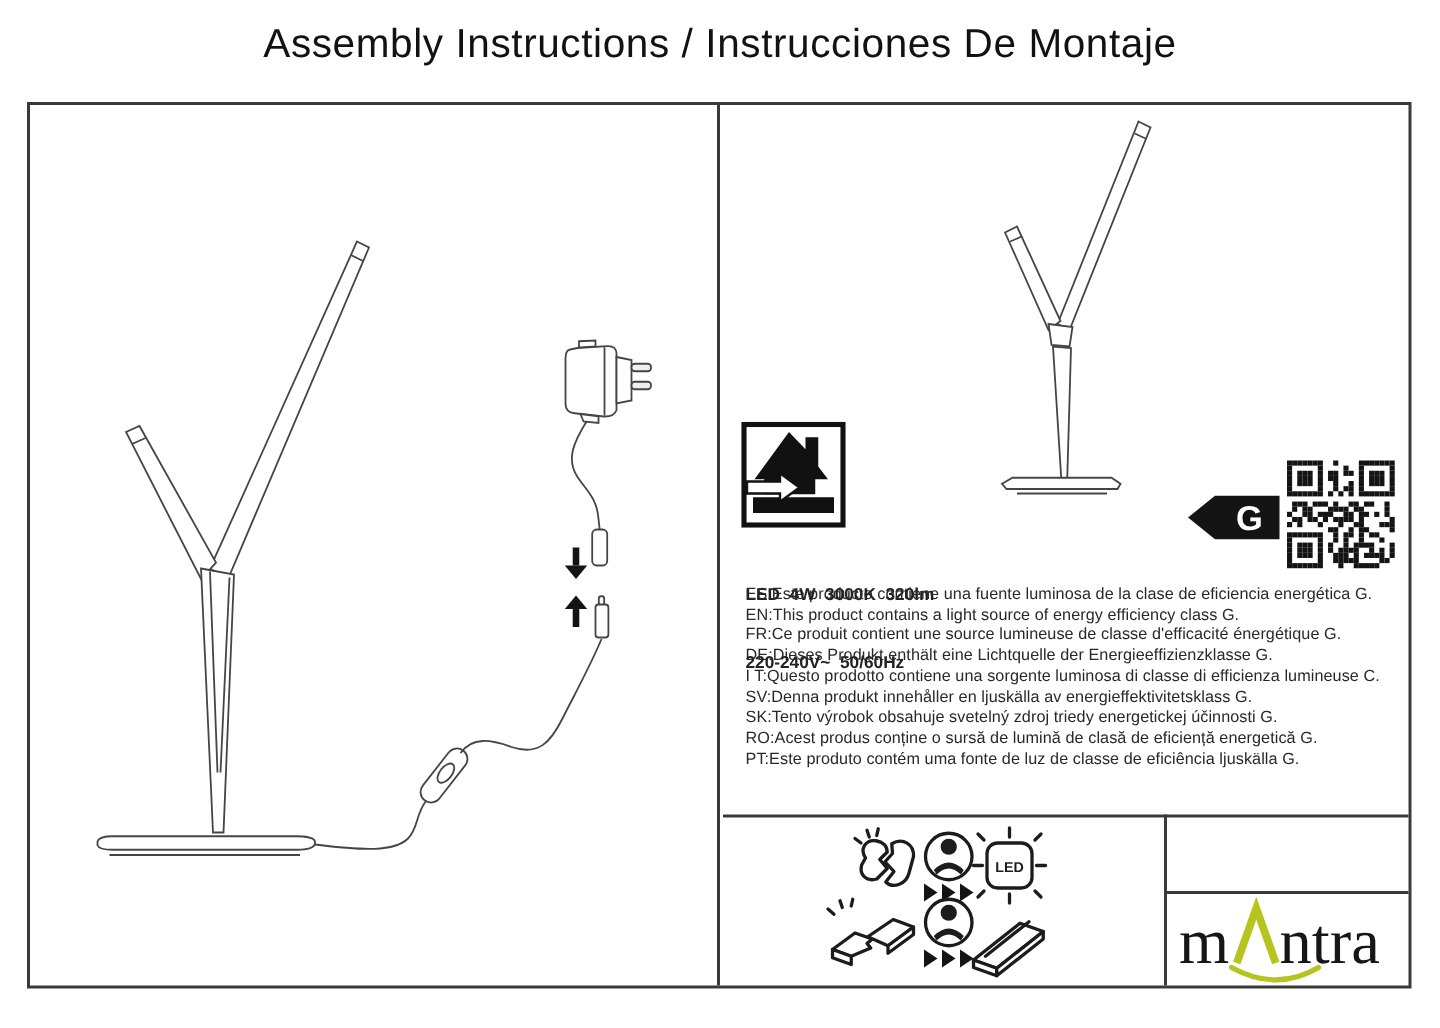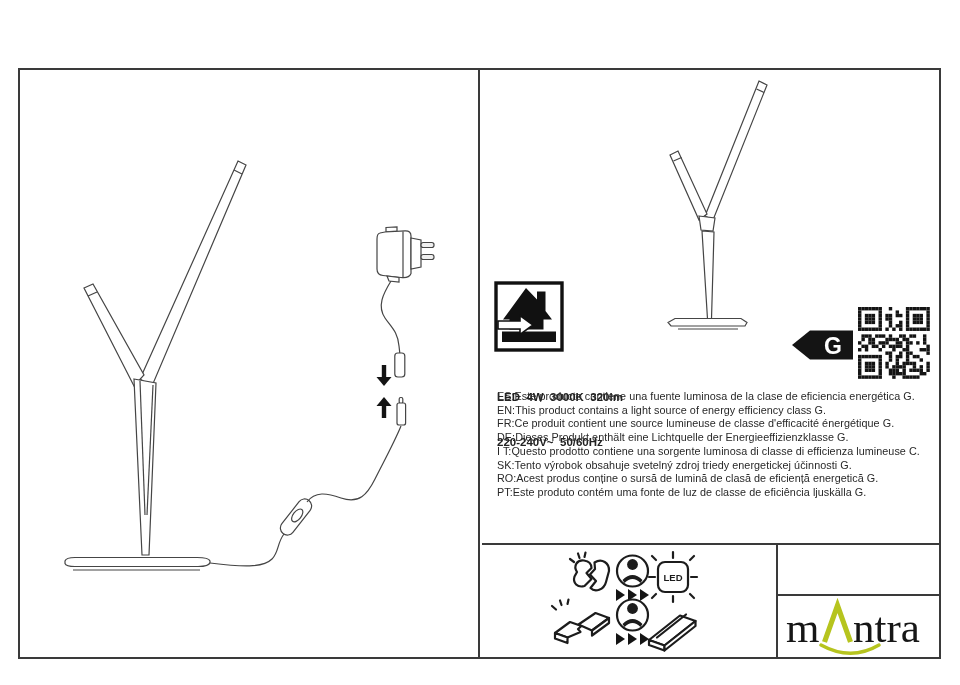--- a/index.html
+++ b/index.html
@@ -29,20 +29,21 @@
   .icon-ln{stroke:#1c1c1c;stroke-width:2.2;fill:none;stroke-linecap:round;}
   .icon-shape{stroke:#1c1c1c;stroke-width:2.2;fill:#fff;stroke-linejoin:round;}
   .ref{position:absolute;left:308px;top:478px;font-size:17px;line-height:22px;color:#2f2f2f;}
   .brand{position:absolute;left:296px;top:526px;}
   .brand text{font-family:"Liberation Serif",serif;font-size:43px;fill:#161616;}
 </style>
 </head>
 <body>
 
 <div class="page">
+  <h1 class="title">Assembly Instructions / Instrucciones De Montaje</h1>
 
   <div class="frame">
 
     <div class="panel-left">
       <svg class="art" width="458" height="587" viewBox="0 0 458 587">
 
         <g>
           <polygon class="shape" points="218,91 226,95 132,316 120,309"></polygon>
           <line class="ln" x1="214" y1="100" x2="222" y2="104"></line>
           <polygon class="shape" points="64,218 73,214 124,305 114,316"></polygon>
@@ -342,20 +343,21 @@
         <div>LED  4W  3000K  320lm</div>
         <div>220-240V~  50/60Hz</div>
       </div>
 
       <div class="langs">
         <div>ES:Este producto contiene una fuente luminosa de la clase de eficiencia energética G.</div>
         <div>EN:This product contains a light source of energy efficiency class G.</div>
         <div>FR:Ce produit contient une source lumineuse de classe d'efficacité énergétique G.</div>
         <div>DE:Dieses Produkt enthält eine Lichtquelle der Energieeffizienzklasse G.</div>
         <div>I T:Questo prodotto contiene una sorgente luminosa di classe di efficienza lumineuse C.</div>
+        <div>SV:Denna produkt innehåller en ljuskälla av energieffektivitetsklass G.</div>
         <div>SK:Tento výrobok obsahuje svetelný zdroj triedy energetickej účinnosti G.</div>
         <div>RO:Acest produs conține o sursă de lumină de clasă de eficiență energetică G.</div>
         <div>PT:Este produto contém uma fonte de luz de classe de eficiência ljuskälla G.</div>
       </div>
 
       <div class="hline h1"></div>
       <div class="vline vl"></div>
       <div class="hline h2"></div>
 
       <svg class="icons-art" width="294" height="114" viewBox="0 0 294 114">

